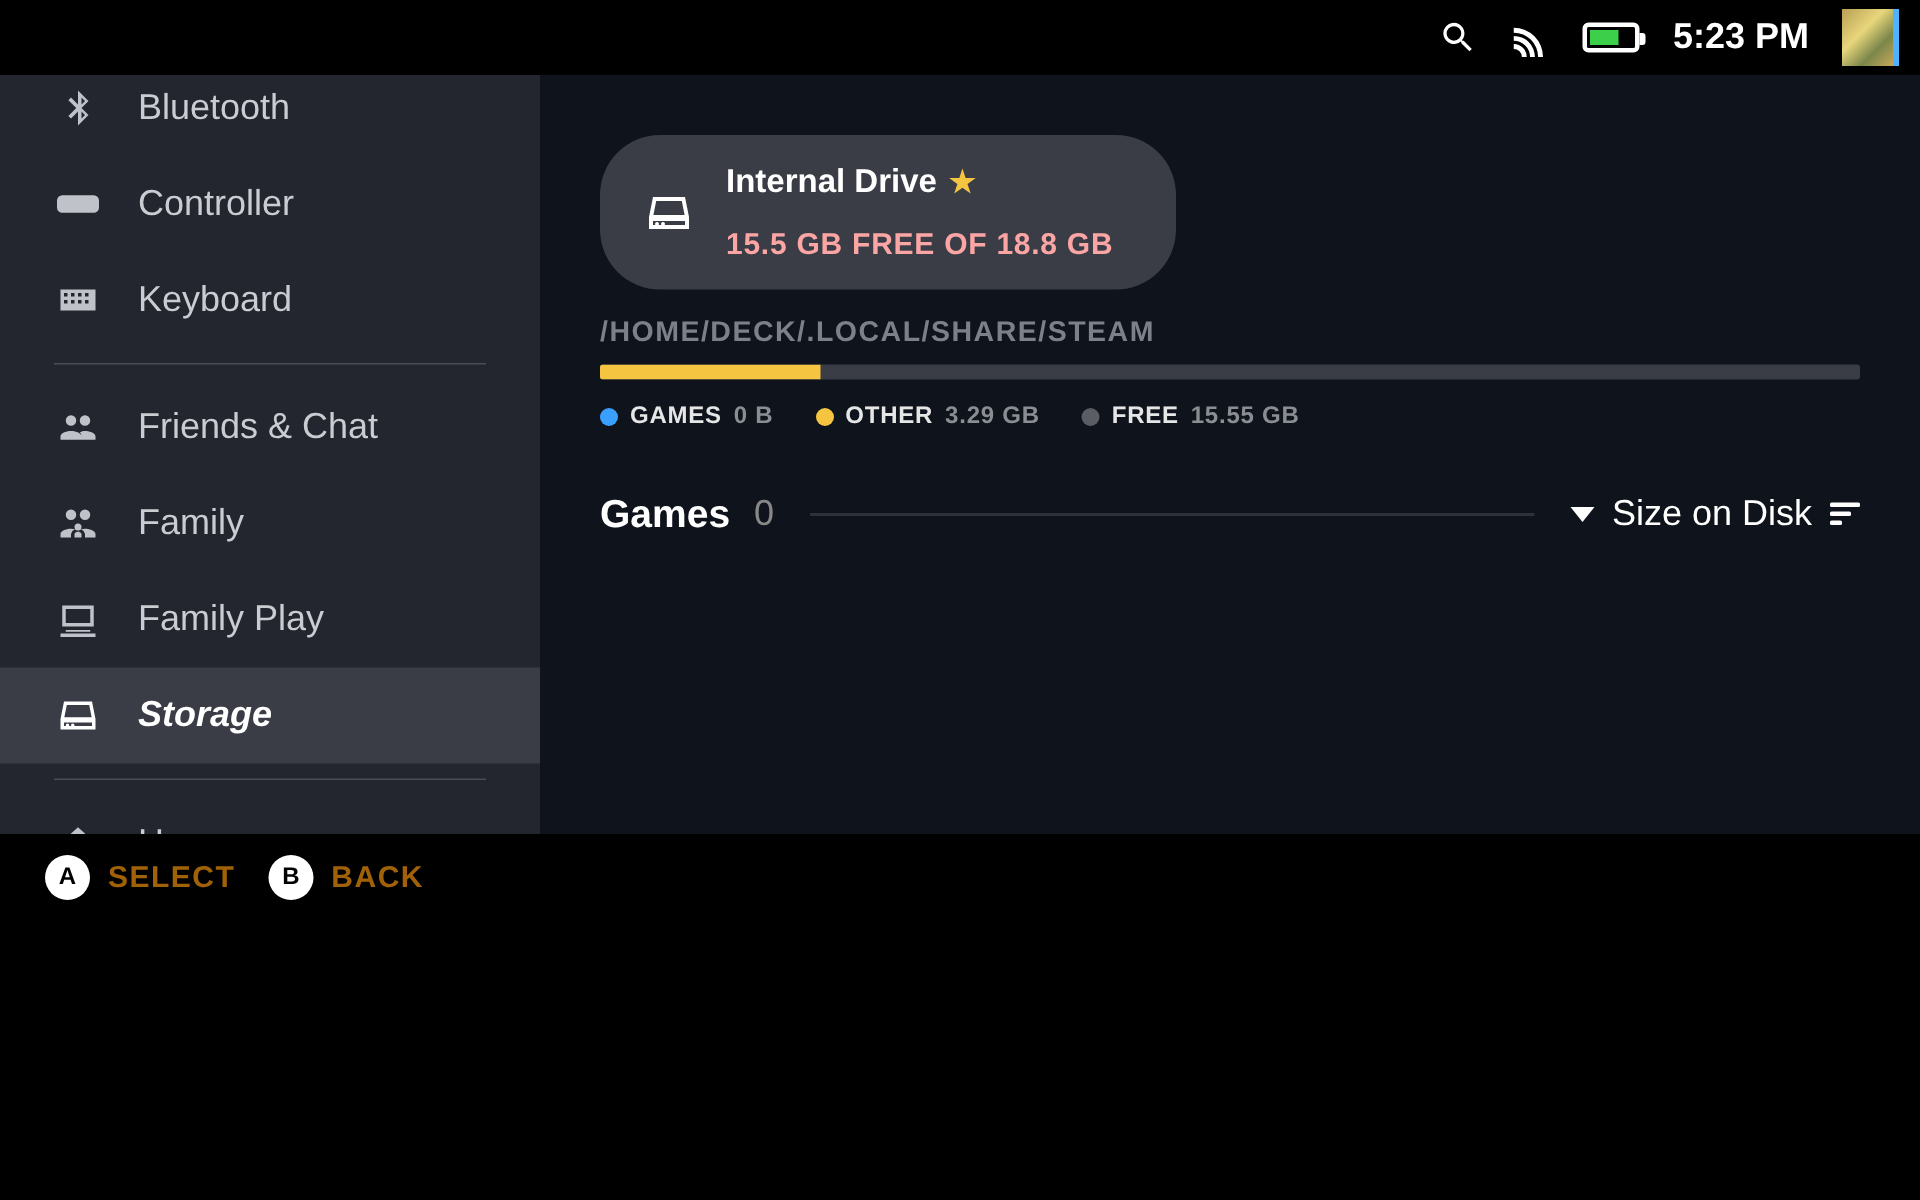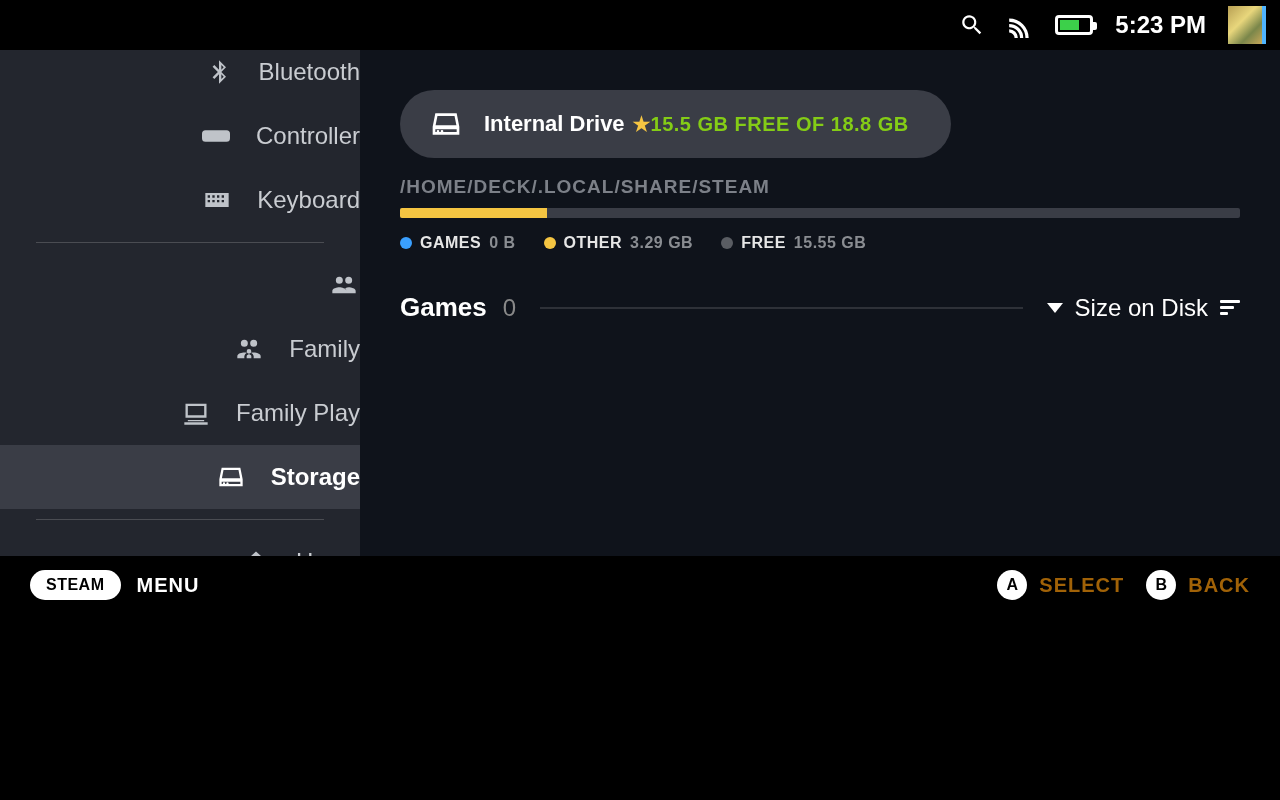--- a/index.html
+++ b/index.html
@@ -15,36 +15,36 @@
   .battery:after{content:"";position:absolute;right:-7px;top:4px;width:4px;height:8px;background:#fff;border-radius:0 2px 2px 0;}
   .battery .fill{position:absolute;left:2px;top:2px;bottom:2px;width:60%;background:#3cd04a;}
   .avatar{width:38px;height:38px;background:linear-gradient(135deg,#b8a054 0%, #e8d67c 40%, #7a864a 70%, #c7a85a 100%);border-right:4px solid #4fb4ff;}
 
   
   .middle { flex:1; display:flex; min-height:0; }
 
   
   .sidebar { width: 360px; background:#23262e; padding: 0 0 0 0; overflow:hidden; position:relative;}
   .side-scroll{position:absolute; left:0; right:0; top:-10px;}
-  .side-item { display:flex; align-items:center; gap:24px; height:64px; padding-left:36px; color:#c9ccd1; font-size:24px; font-weight:500; cursor:pointer;justify-content:flex-end;}
+  .side-item { display:flex; align-items:center; gap:24px; height:64px; padding-left:36px; color:#c9ccd1; font-size:24px; font-weight:500; cursor:pointer;}
   .side-item.active { background:#3a3d46; color:#fff; }
-  .side-item.active .side-label{ font-weight:600;}
+  .side-item.active .side-label{ font-weight:600;font-style:italic;}
   .side-icon{ width:32px; display:flex; justify-content:center;}
   .side-icon svg{fill:#bfc3c9;width:28px;height:28px;}
   .side-item.active svg{fill:#fff;}
   .divider{height:1px;background:#4a4c52;margin:10px 36px 10px 36px;}
 
   
   .main { flex:1; background:#0f131b; padding: 40px 40px 0 40px; overflow:hidden;}
 
   .drive-pill { display:inline-flex; align-items:center; gap:22px; background:#3a3d46; border-radius: 40px; padding: 18px 42px 18px 30px;}
   .drive-pill svg{fill:#fff;width:32px;height:32px;}
-  .drive-text{display:flex;}
+  .drive-text{display:flex;flex-direction:column;}
   .drive-title{display:flex;align-items:center;gap:8px;font-size:22px;font-weight:700;color:#fff;}
-  .drive-sub{font-size:20px;font-weight:800;color:#84cc16;letter-spacing:0.5px;margin-top:2px;}
+  .drive-sub{font-size:20px;font-weight:800;color:#fca5a5;letter-spacing:0.5px;margin-top:18px;}
   .star{color:#f5c542;font-size:20px;}
 
   .path{margin-top:18px;color:#7c8088;font-size:19px;font-weight:700;letter-spacing:1px;}
   .bar{margin-top:10px;height:10px;background:#3a3d46;border-radius:2px;position:relative;overflow:hidden;}
   .bar .used{position:absolute;left:0;top:0;bottom:0;background:#f5c542;width:17.5%;}
 
   .legend{display:flex;gap:28px;margin-top:16px;}
   .leg{display:flex;align-items:center;gap:8px;font-size:16px;font-weight:700;}
   .dot{width:12px;height:12px;border-radius:50%;}
   .leg .lbl{color:#e6e6e6;letter-spacing:0.5px;}
@@ -125,20 +125,21 @@
             </span>
             <span class="side-label">Keyboard</span>
           </div>
           <div class="divider"></div>
           <div class="side-item">
             <span class="side-icon">
               <svg viewBox="0 0 24 24">
                 <path d="M8 11a3 3 0 100-6 3 3 0 000 6zm8 0a3 3 0 100-6 3 3 0 000 6zM2 19v-2c0-2 4-3 6-3s6 1 6 3v2H2zm12 0v-2c0-.9-.4-1.7-1-2.3 1-.4 2.2-.7 3-.7 2 0 6 1 6 3v2h-8z"></path>
               </svg>
             </span>
+            <span class="side-label">Friends &amp; Chat</span>
           </div>
           <div class="side-item">
             <span class="side-icon">
               <svg viewBox="0 0 24 24">
                 <path d="M8 10a3 3 0 100-6 3 3 0 000 6zm8 0a3 3 0 100-6 3 3 0 000 6zm-4 6a2 2 0 100-4 2 2 0 000 4zM2 20v-2c0-2 4-3 6-3 .7 0 1.5.1 2.3.3A4 4 0 008 18v2H2zm14 0v-2a4 4 0 00-2.3-2.7c.8-.2 1.6-.3 2.3-.3 2 0 6 1 6 3v2h-6zm-6 0v-2c0-1 2-1.5 2-1.5s2 .5 2 1.5v2h-4z"></path>
               </svg>
             </span>
             <span class="side-label">Family</span>
           </div>
           <div class="side-item">
@@ -216,24 +217,20 @@
               <span></span>
               <span></span>
               <span></span>
             </div>
         </div>
       </div>
     </div>
   </div>
 
   <div class="footer">
-    <div class="footer-left">
-      <div class="steam-pill">STEAM</div>
-      <div class="menu-lbl">MENU</div>
-    </div>
     <div class="footer-right">
       <div class="hint">
         <div class="btn-circ">A</div>
         <div class="hint-lbl">SELECT</div>
       </div>
       <div class="hint">
         <div class="btn-circ">B</div>
         <div class="hint-lbl">BACK</div>
       </div>
     </div>

